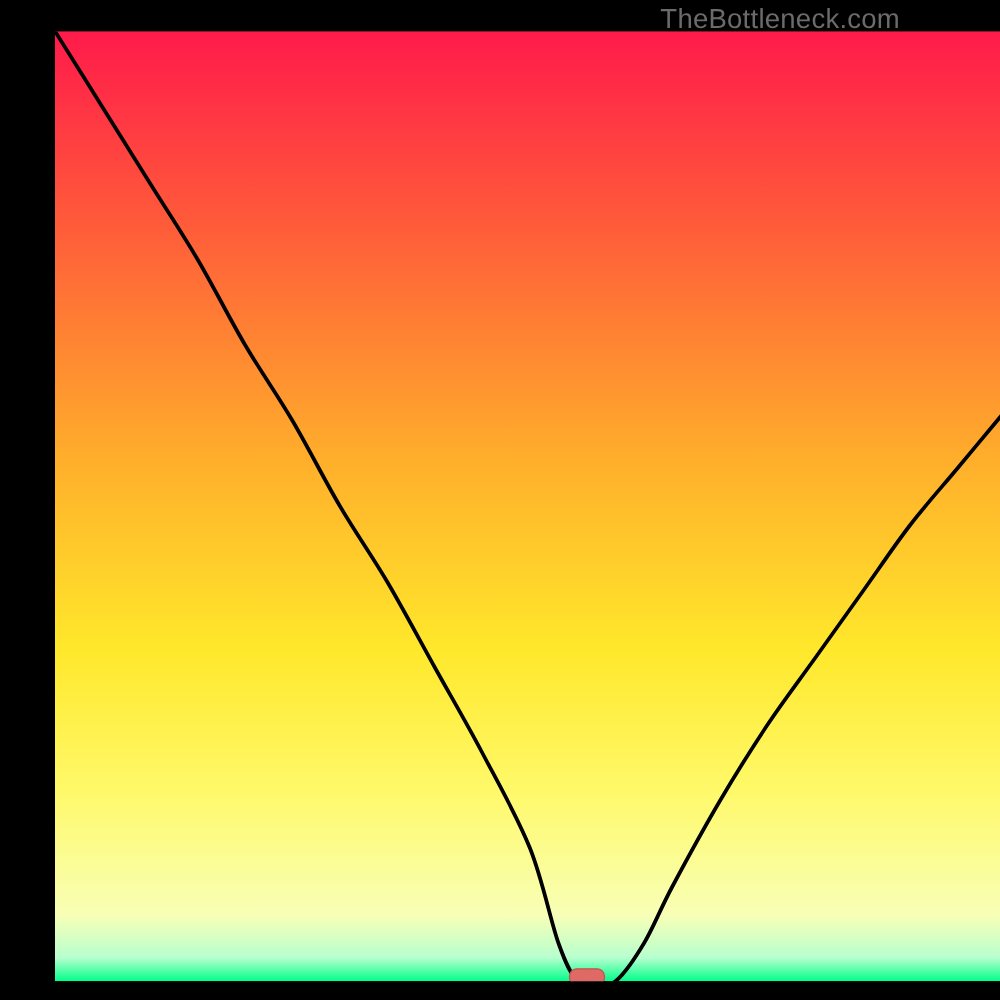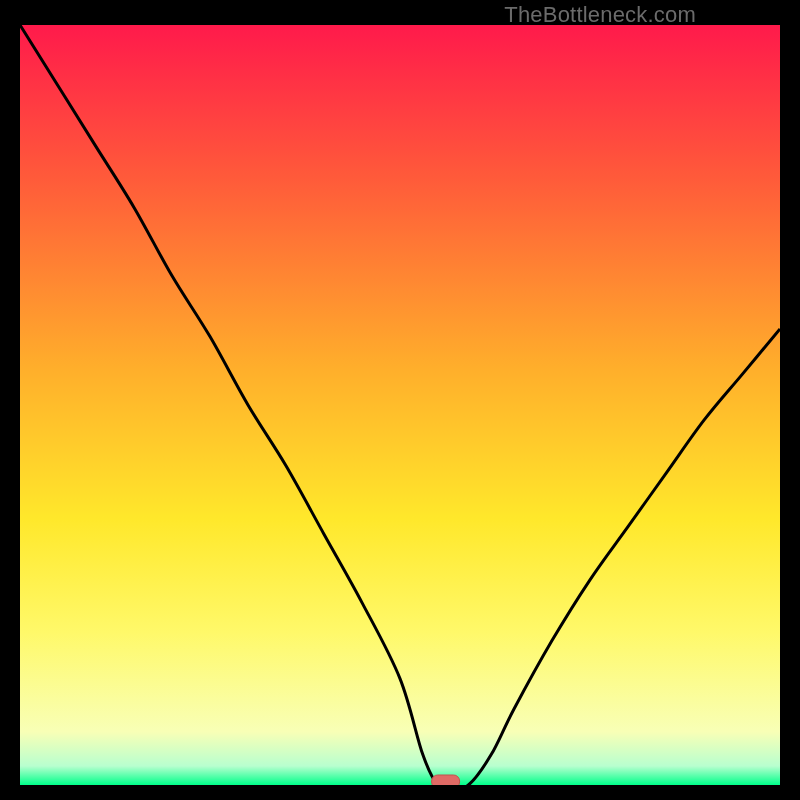--- a/index.html
+++ b/index.html
@@ -8,20 +8,21 @@
     width: 800px;
     height: 800px;
     background: #000;
     overflow: hidden;
   }
   .frame {
     position: relative;
     width: 708px;
     height: 800px;
     background: #000;
+    margin-left: 24px;
   }
   .watermark {
     position: absolute;
     top: 2px;
     right: 12px;
     font-family: Arial, Helvetica, sans-serif;
     font-size: 22px;
     color: #6b6b6b;
     letter-spacing: 0.2px;
   }

